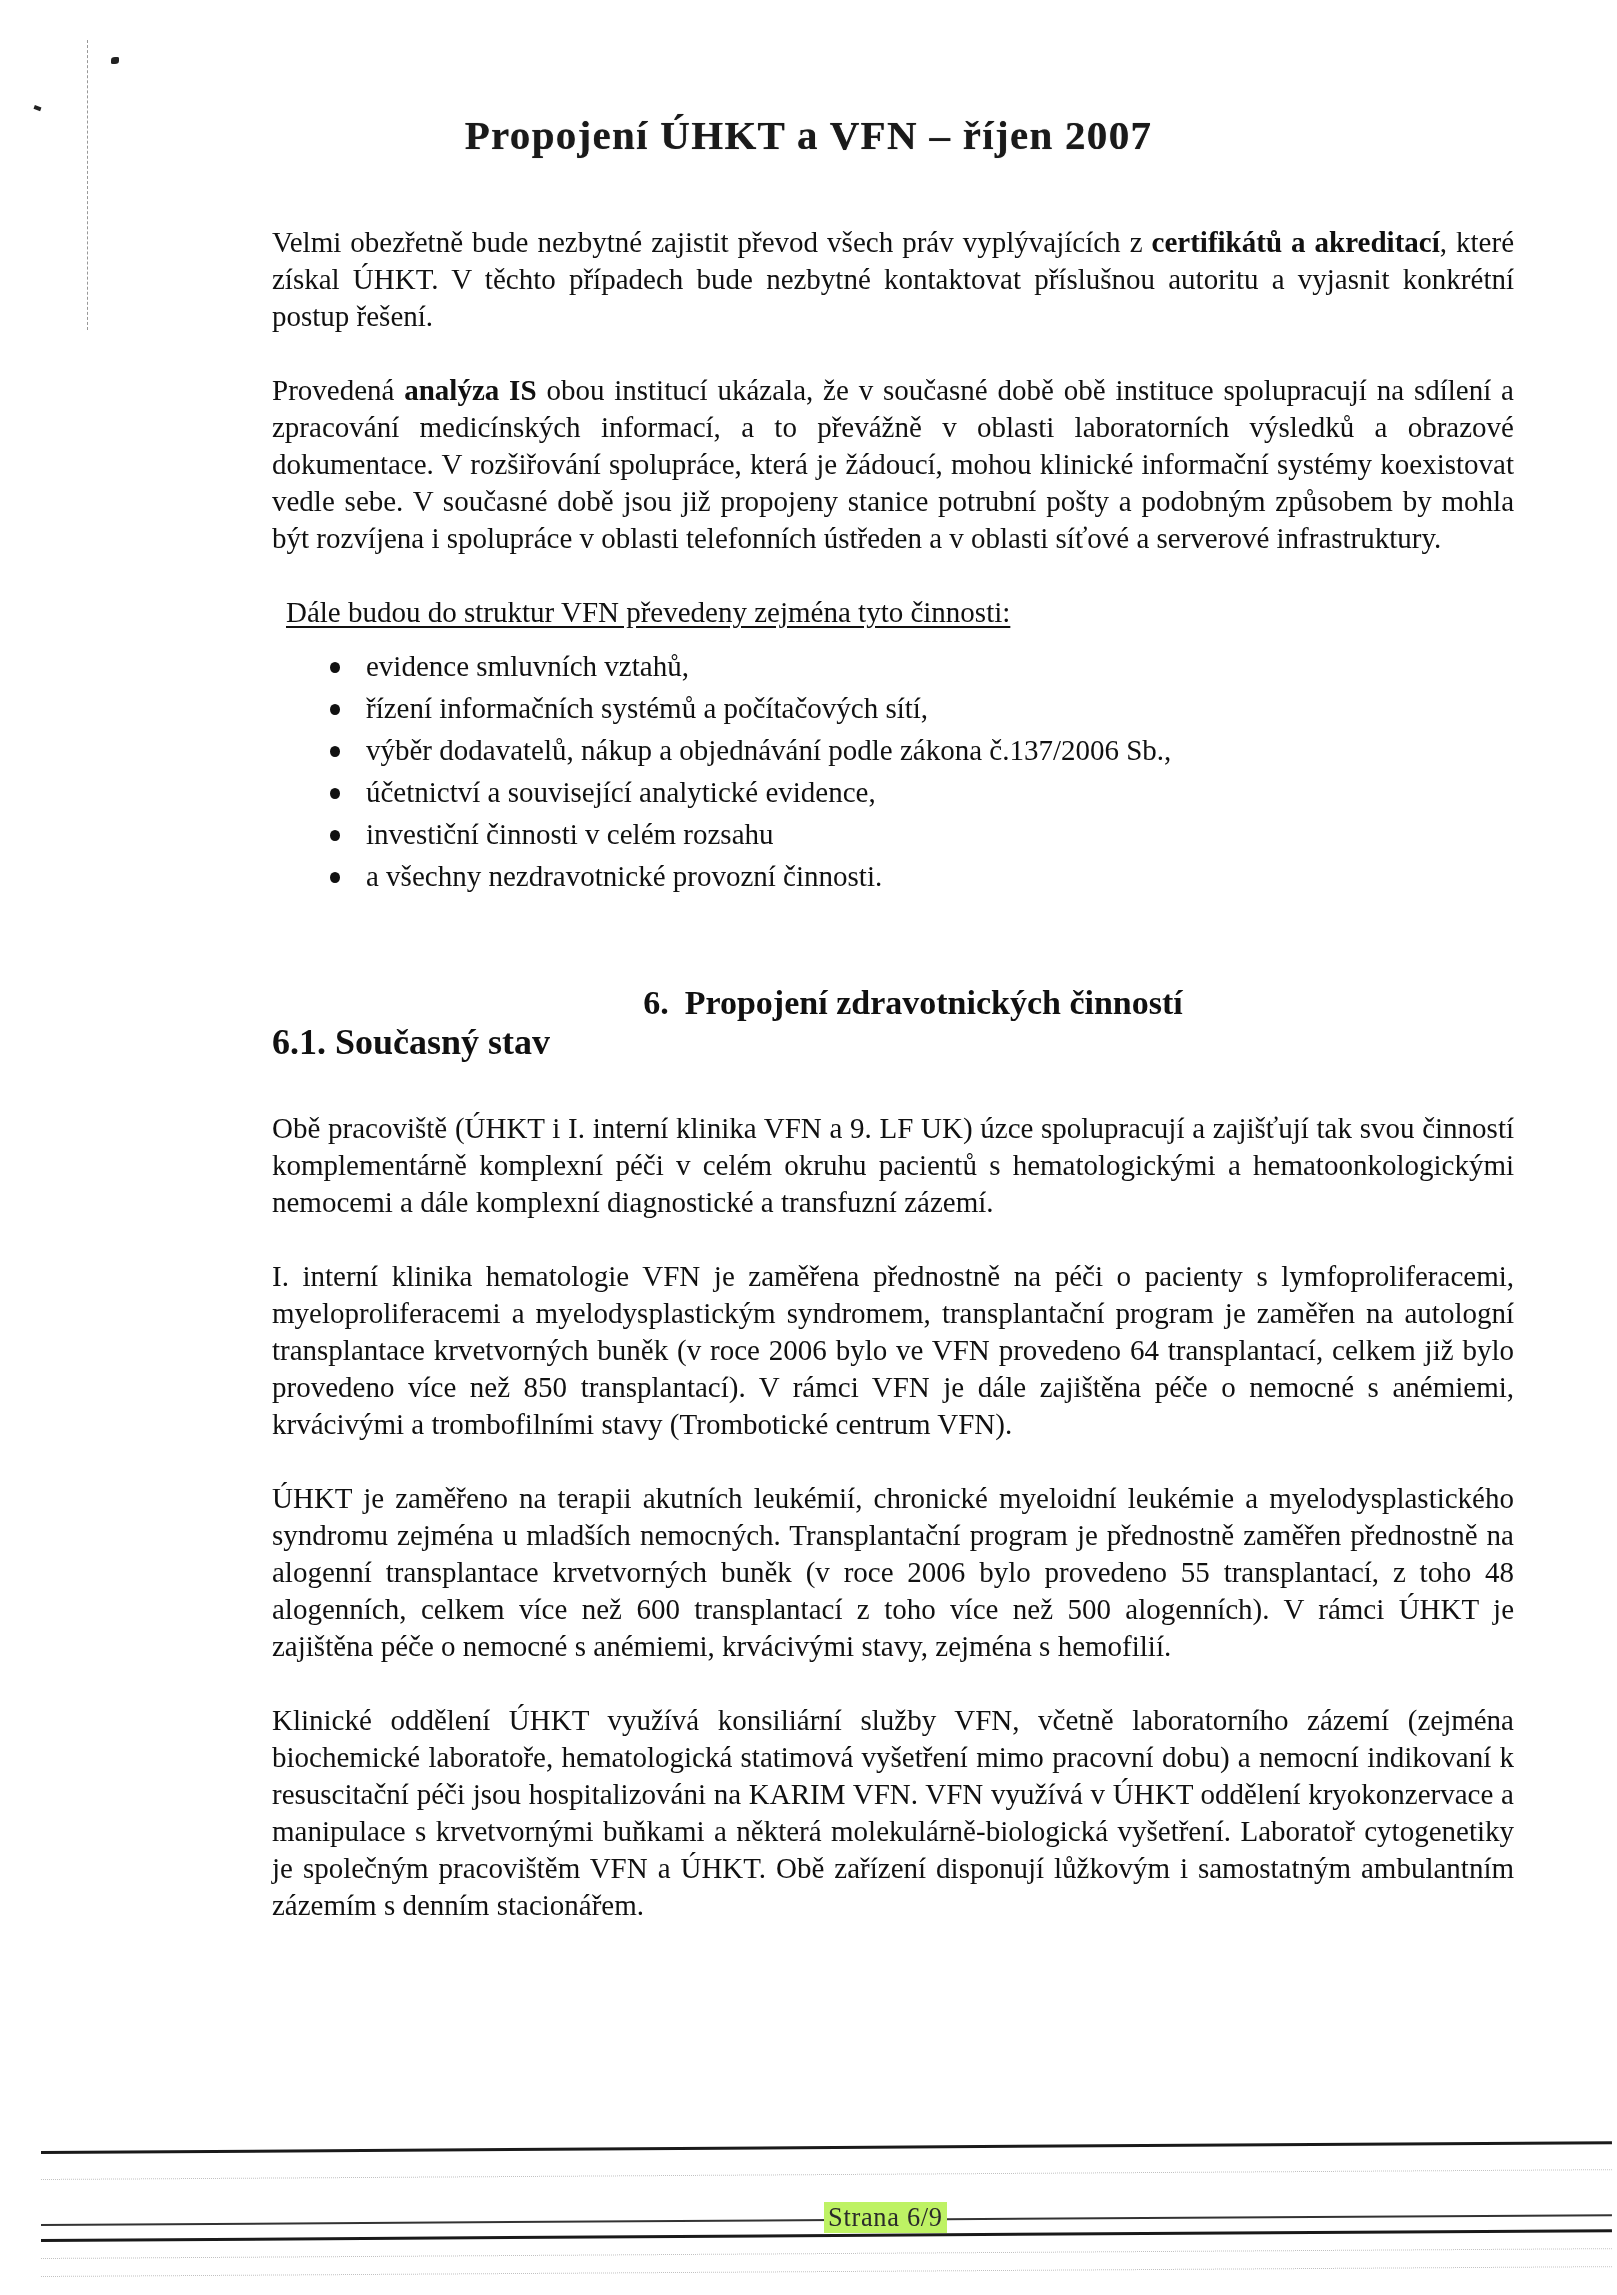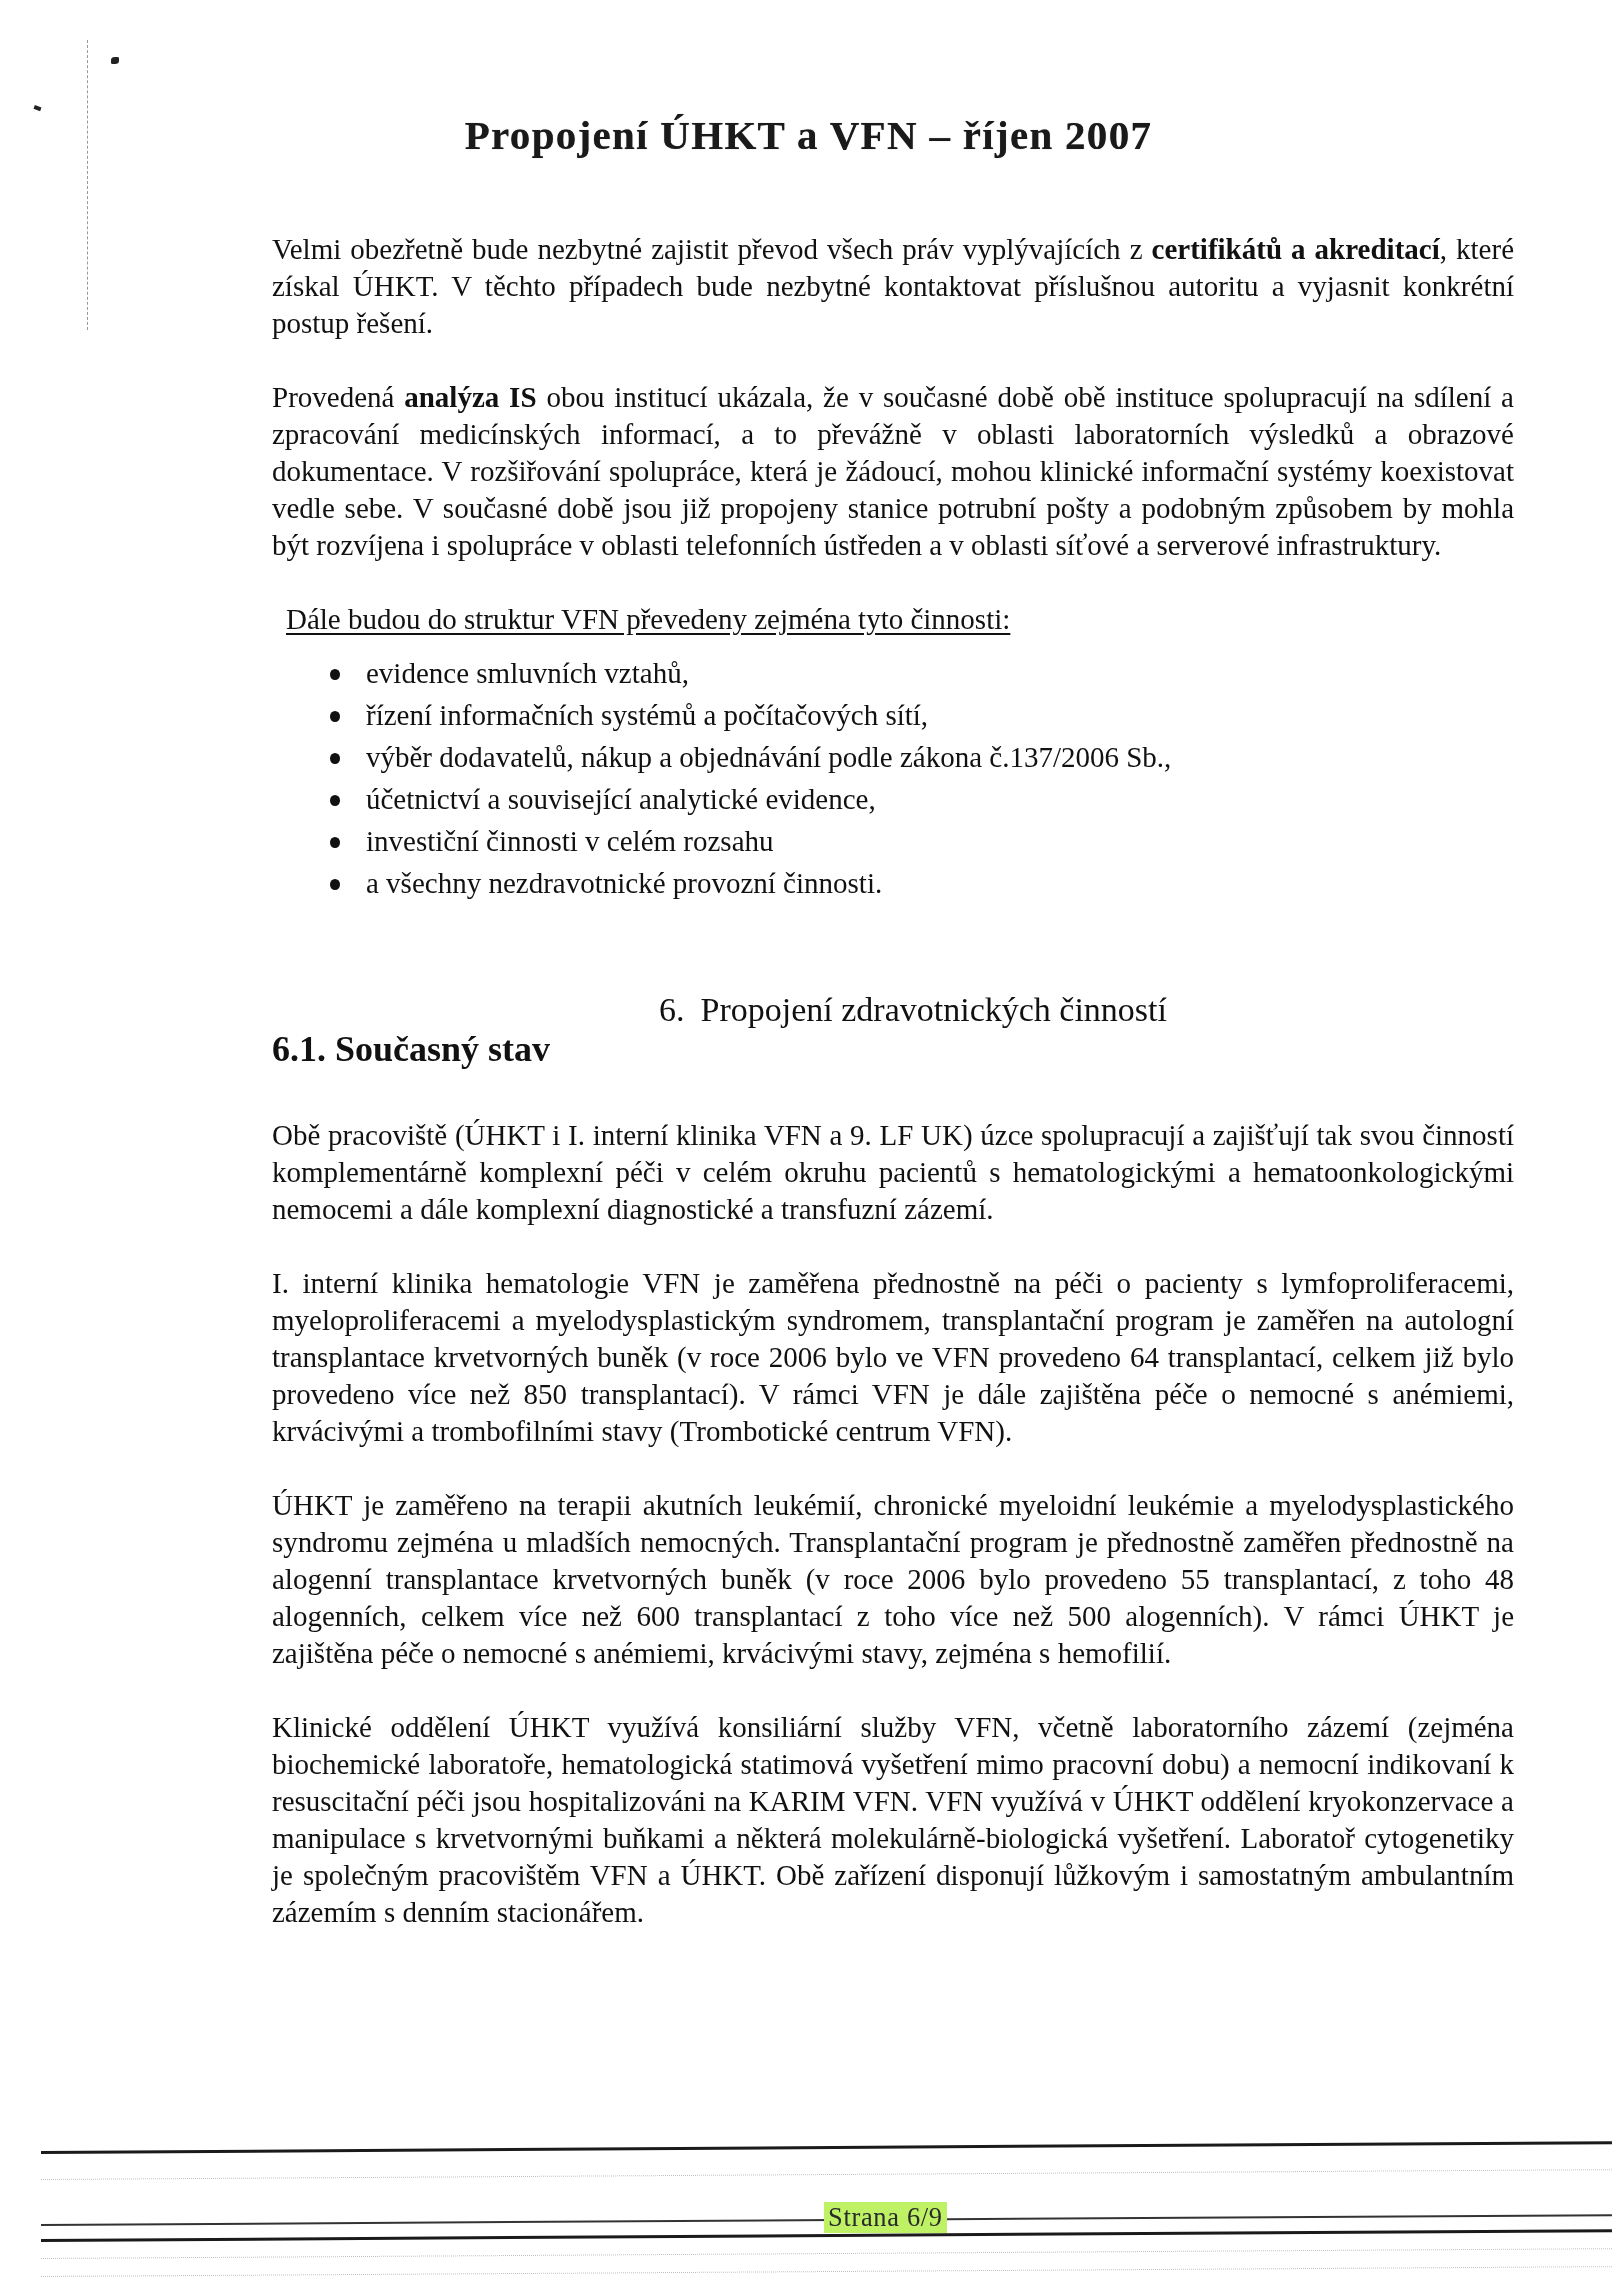--- a/index.html
+++ b/index.html
@@ -45,21 +45,21 @@
       font-size: 41px;
       letter-spacing: 1.3px;
       color: #1a1a1a;
       text-shadow: 0 0 0.7px #555;
       font-weight: bold;
     }
     .content {
       position: absolute;
       left: 272px;
       width: 1242px;
-      top: 231px;
+      top: 224px;
       font-size: 29px;
       line-height: 37px;
     }
     p.body {
       margin: 0 0 37px 0;
       text-align: justify;
       text-align-last: left;
     }
     b { font-weight: bold; }
     .list-intro {
@@ -84,21 +84,21 @@
       top: 17px;
       width: 10px;
       height: 11.2px;
       background: #111;
       border-radius: 50%;
     }
     .section-heading {
       margin: 85px 0 0 0;
       text-align: center;
       font-size: 34px;
-      font-weight: normal;
+      font-weight: bold;
       line-height: 42px;
       padding-left: 40px;
     }
     .section-heading .num { margin-right: 16px; }
     .subsection-heading {
       margin: 0 0 49px 0;
       font-size: 36px;
       font-weight: bold;
       line-height: 37px;
     }

